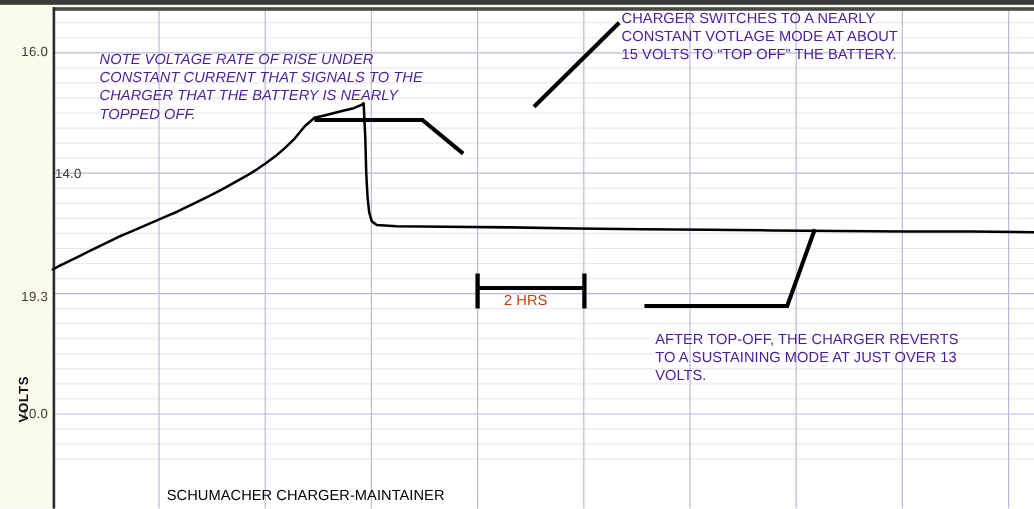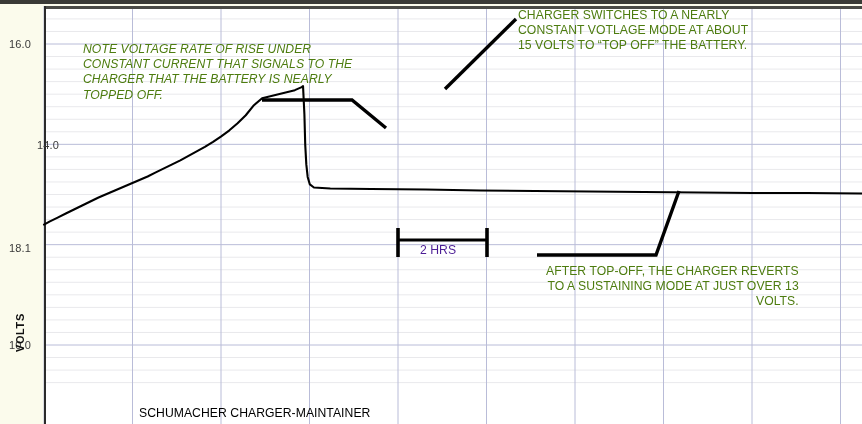--- a/index.html
+++ b/index.html
@@ -18,34 +18,34 @@
 
   .plot-border-top{position:absolute;left:44px;top:6px;width:818px;height:3px;
                    background:#4a4a46;}
   .plot-border-left{position:absolute;left:44px;top:6px;width:2px;height:418px;
                     background:#2b2b2b;}
 
   
   .gridlayer{position:absolute;left:0;top:0;width:862px;height:424px;}
 
   .tick-label{position:absolute;font-size:11px;color:#3a3a3a;
-              text-align:center;width:40px;letter-spacing:.2px;}
+              text-align:right;width:40px;letter-spacing:.2px;}
 
   .axis-title{position:absolute;font-size:11px;font-weight:bold;color:#111;
               letter-spacing:.6px;
               transform:rotate(-90deg);transform-origin:left top;
               white-space:nowrap;}
 
-  .annot{position:absolute;font-size:12.2px;color:#4d7c0f;line-height:15.2px;
+  .annot{position:absolute;font-size:12.2px;color:#4c1d95;line-height:15.2px;
          white-space:pre;letter-spacing:.05px;}
 
   .caption{position:absolute;font-size:12.2px;color:#000;line-height:15.5px;
            white-space:pre;letter-spacing:.05px;}
 
-  .hrs-label{position:absolute;font-size:12.2px;color:#4c1d95;letter-spacing:.05px;}
+  .hrs-label{position:absolute;font-size:12.2px;color:#c2410c;letter-spacing:.05px;}
 
   svg{position:absolute;left:0;top:0;}
   .overlay{pointer-events:none;}
 </style>
 </head>
 <body>
 
 <div id="root">
 
   <div class="top-strip"></div>
@@ -98,21 +98,21 @@
         <line x1="752" y1="6" x2="752" y2="424" stroke="#b9bcd8" stroke-width="1"></line>
         <line x1="840.5" y1="6" x2="840.5" y2="424" stroke="#b9bcd8" stroke-width="1"></line>
       </g>
   </svg>
 
   <div class="plot-border-top"></div>
   <div class="plot-border-left"></div>
 
   <div class="tick-label" style="left:0px;top:38px;">16.0</div>
   <div class="tick-label" style="left:0px;top:139px;padding-left:28px;">14.0</div>
-  <div class="tick-label" style="left:0px;top:242px;">18.1</div>
+  <div class="tick-label" style="left:0px;top:242px;">19.3</div>
   <div class="tick-label" style="left:0px;top:339px;">10.0</div>
 
   <div class="axis-title" style="left:14px;top:352px;">VOLTS</div>
 
   <svg class="overlay" width="862" height="424">
     <polyline id="trace" fill="none" stroke="#000000" stroke-width="2.1" stroke-linejoin="round" stroke-linecap="round" points="44.00,224.60 49.45,221.59 57.63,217.58 65.81,213.56 73.99,209.55 82.17,205.54 90.35,201.52 98.53,197.51 106.71,194.00 114.89,190.49 123.07,186.97 131.25,183.46 139.43,179.95 147.61,176.44 155.79,172.43 163.97,168.41 172.15,164.40 180.33,160.39 188.51,155.87 196.69,151.36 204.87,146.84 213.05,141.82 221.23,136.31 229.41,130.29 237.59,123.26 245.77,115.24 253.95,105.20 262.13,98.18 270.31,96.17 278.49,94.17 286.67,92.16 294.85,90.15 301.67,87.14 303.03,86.14 304.40,114.23 305.21,144.33 306.31,164.40 307.67,176.94 309.85,184.47 313.94,187.48 330.30,188.48 371.20,188.98 425.73,189.48 480.27,190.49 534.80,190.99 589.33,191.49 643.87,191.99 698.40,192.49 752.93,193.00 807.47,193.00 862.00,193.50"></polyline>
 
     <polyline points="262,100 352,100 386,128" fill="none" stroke="#000" stroke-width="3.4" stroke-linejoin="miter" stroke-linecap="butt"></polyline>
 
     <polyline points="516,19 445,89" fill="none" stroke="#000" stroke-width="3.4" stroke-linecap="butt"></polyline>
@@ -130,20 +130,20 @@
 
   <div class="annot" style="left:83px;top:42px;font-style:italic;">NOTE VOLTAGE RATE OF RISE UNDER
 CONSTANT CURRENT THAT SIGNALS TO THE
 CHARGER THAT THE BATTERY IS NEARLY
 TOPPED OFF.</div>
 
   <div class="annot" style="left:518px;top:8px;">CHARGER SWITCHES TO A NEARLY
 CONSTANT VOTLAGE MODE AT ABOUT
 15 VOLTS TO “TOP OFF” THE BATTERY.</div>
 
-  <div class="annot" style="left:546px;top:264px;text-align:right;">AFTER TOP-OFF, THE CHARGER REVERTS
+  <div class="annot" style="left:546px;top:276px;">AFTER TOP-OFF, THE CHARGER REVERTS
 TO A SUSTAINING MODE AT JUST OVER 13
 VOLTS.</div>
 
   <div class="caption" style="left:139px;top:370px;margin-top:36px;">SCHUMACHER CHARGER-MAINTAINER
 MODEL WM-1562A  1.5A OUTPUT</div>
 
 </div>
 
 </body></html>

